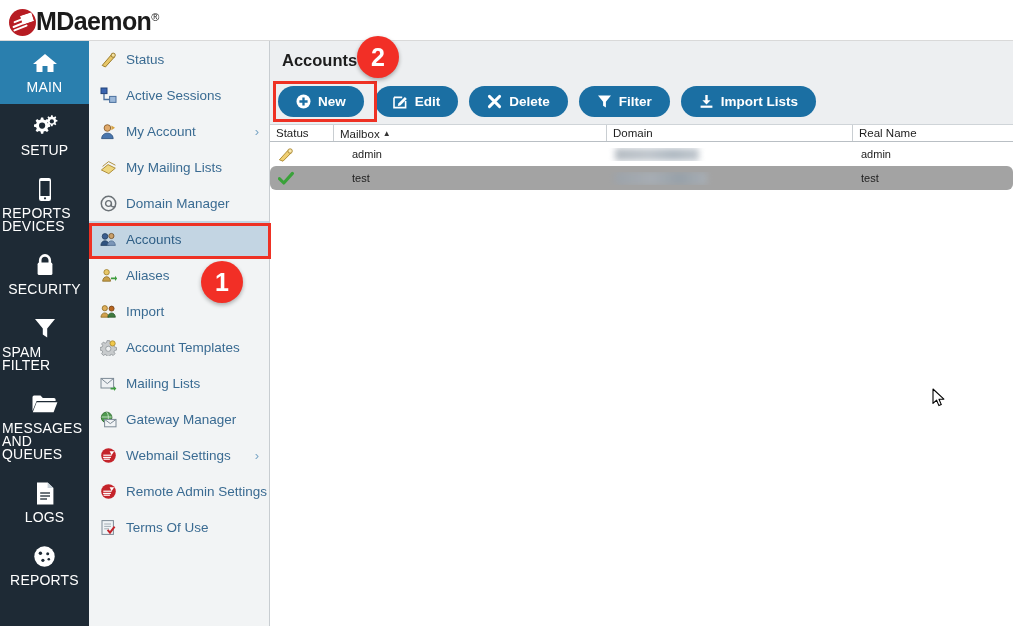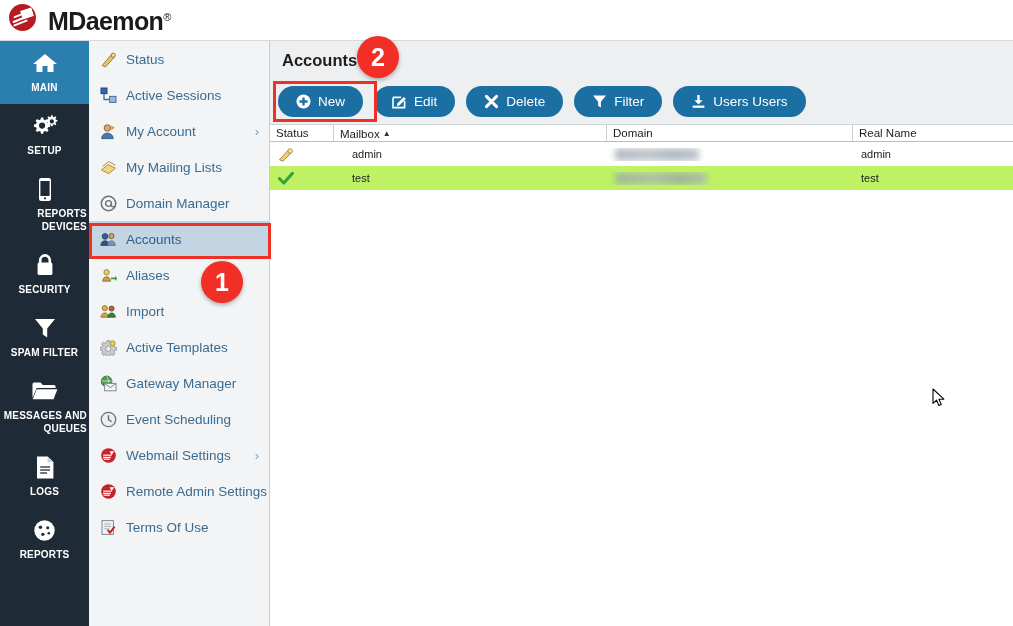--- a/index.html
+++ b/index.html
@@ -10,21 +10,21 @@
     overflow: hidden;
   }
   #app { position: relative; width: 1013px; height: 626px; background:#fff; }
 
   
   .brandbar {
     position:absolute; left:0; top:0; width:1013px; height:41px;
     background:#ffffff; border-bottom:1px solid #d9d9d9;
     display:flex; align-items:center; padding-left:9px;
   }
-  .brand-logo { display:flex; align-items:flex-start; gap:12px; }
+  .brand-logo { display:flex; align-items:flex-end; gap:0; }
   .logo-mark {
     width:27px; height:27px; border-radius:50%;
     background:#b71c23; position:relative; overflow:hidden; flex:0 0 auto;
   }
   .logo-mark .sw { position:absolute; background:#fff; height:2px; border-radius:1px; transform:rotate(-22deg); }
   .logo-mark .s1 { left:4px; top:9px;  width:19px; }
   .logo-mark .s2 { left:3px; top:14px; width:18px; }
   .logo-mark .s3 { left:4px; top:18px; width:15px; }
   .logo-mark .env {
     position:absolute; right:3px; top:5px; width:12px; height:9px;
@@ -42,21 +42,21 @@
     position:absolute; left:0; top:41px; width:89px; height:585px;
     background:#1e2a35; color:#fff;
   }
   .rail-item {
     width:89px; padding:9px 2px 10px 2px;
     display:flex; flex-direction:column; align-items:center; justify-content:center;
     gap:5px; cursor:pointer;
   }
   .rail-item.active { background:#2a7fae; }
   .rail-label {
-    font-size:10px; font-weight:bold; text-align:right;
+    font-size:14px; font-weight:normal; text-align:left;
     letter-spacing:.2px; line-height:13px; color:#ffffff;
   }
   .rail-icon { width:28px; height:26px; display:flex; align-items:center; justify-content:center; }
   .rail-icon svg { display:block; }
 
   
   .submenu {
     position:absolute; left:89px; top:41px; width:181px; height:585px;
     background:#f2f4f5; border-right:1px solid #c8cdd1;
   }
@@ -90,21 +90,21 @@
   }
   .page-title { font-size:16.5px; font-weight:bold; color:#1d1d1d; }
 
   .toolbar {
     height:46px; background:#edeff1; display:flex; align-items:center;
     gap:11px; padding-left:8px; border-bottom:1px solid #cfd4d8;
   }
   .tbtn {
     height:31px; border-radius:16px; background:#1b6fa3; color:#fff;
     display:inline-flex; align-items:center; gap:7px;
-    padding:0 18px; font-size:13.5px; font-weight:normal; cursor:pointer;
+    padding:0 18px; font-size:13.5px; font-weight:bold; cursor:pointer;
     border:none; white-space:nowrap;
   }
   .tbtn .bicon { width:15px; height:15px; display:flex; align-items:center; justify-content:center; }
   .tbtn .bicon svg { display:block; }
 
   
   .ring-new {
     position:absolute; left:3px; top:40px; width:104px; height:41px;
     border:3px solid #ee3124; pointer-events:none; z-index:6;
   }
@@ -117,21 +117,21 @@
     border-right:1px solid #c9ced2; overflow:hidden; white-space:nowrap;
   }
   .gh.c-status { width:64px; }
   .gh.c-mailbox { width:273px; }
   .gh.c-domain { width:246px; }
   .gh.c-real { width:160px; border-right:none; }
   .sortarrow { font-size:8px; vertical-align:2px; margin-left:3px; color:#333; }
 
   .grow { display:flex; height:24px; align-items:center; }
   .grow.odd { background:#ffffff; }
-  .grow.even { background:#bef264; }
+  .grow.even { background:#a3a3a3;border-radius:6px; }
   .gc {
     font-size:11px; color:#1d1d1d; padding-left:6px;
     overflow:hidden; white-space:nowrap; display:flex; align-items:center;
   }
   .gc.c-status { width:64px; padding-left:8px; }
   .gc.c-mailbox { width:273px; padding-left:18px; }
   .gc.c-domain { width:246px; padding-left:8px; }
   .gc.c-real { width:160px; padding-left:8px; }
 
   .status-ico { width:16px; height:15px; display:flex; align-items:center; }
@@ -372,48 +372,49 @@
     </div>
 
     <div class="menu-item">
       <span class="menu-icon">
         <svg width="17" height="17" viewBox="0 0 17 17">
             <path d="M7 1.6 h2.6 l.4 1.9 1.5 .7 1.7-1.1 1.8 1.8-1.1 1.7 .7 1.5 1.9 .4 v2.6 l-1.9 .4-.7 1.5 1.1 1.7-1.8 1.8-1.7-1.1-1.5 .7-.4 1.9 H7 l-.4-1.9-1.5-.7-1.7 1.1-1.8-1.8 1.1-1.7-.7-1.5-1.9-.4 V8.5 l1.9-.4 .7-1.5-1.1-1.7 1.8-1.8 1.7 1.1 1.5-.7z" fill="#c8cbcd" stroke="#8d9295" stroke-width=".8"></path>
             <circle cx="8.3" cy="9.8" r="2.6" fill="#eef0f1" stroke="#8d9295" stroke-width=".8"></circle>
             <circle cx="12.6" cy="4.4" r="2.6" fill="#f0c84a" stroke="#a8862e" stroke-width=".8"></circle>
           </svg>
       </span>
-      <span class="mlabel">Active Templates</span>
-      <span class="chev"></span>
-    </div>
-
+      <span class="mlabel">Account Templates</span>
+      <span class="chev"></span>
+    </div>
+
+    <div class="menu-item">
+      <span class="menu-icon">
+        <svg width="17" height="17" viewBox="0 0 17 17">
+            <rect x="1" y="3.4" width="12.6" height="9.6" fill="#eef1f4" stroke="#7d8a96" stroke-width="1"></rect>
+            <path d="M1 3.4 L7.3 8.6 L13.6 3.4" fill="none" stroke="#7d8a96" stroke-width="1"></path>
+            <path d="M10.6 12.8 l3.4 0 0-1.6 2.4 2.4-2.4 2.4 0-1.6-3.4 0z" fill="#3d9c3d"></path>
+          </svg>
+      </span>
+      <span class="mlabel">Mailing Lists</span>
+      <span class="chev"></span>
+    </div>
 
     <div class="menu-item">
       <span class="menu-icon">
         <svg width="17" height="17" viewBox="0 0 17 17">
             <circle cx="6.6" cy="6.4" r="5.3" fill="#4f9a4f" stroke="#2f6b2f" stroke-width=".9"></circle>
             <path d="M1.6 6 h10M6.6 1.1 c2.4 2.6 2.4 8 0 10.6" fill="none" stroke="#cfe6cf" stroke-width=".9"></path>
             <rect x="4.6" y="8.4" width="11.4" height="7.4" fill="#f2f4f6" stroke="#7d8a96" stroke-width="1"></rect>
             <path d="M4.6 8.4 L10.3 12.6 L16 8.4" fill="none" stroke="#7d8a96" stroke-width="1"></path>
           </svg>
       </span>
       <span class="mlabel">Gateway Manager</span>
       <span class="chev"></span>
     </div>
 
-    <div class="menu-item">
-      <span class="menu-icon">
-        <svg width="17" height="17" viewBox="0 0 17 17">
-            <circle cx="8.5" cy="8.5" r="7.2" fill="#eceff1" stroke="#6f7478" stroke-width="1.3"></circle>
-            <path d="M8.5 4.2 V8.7 L11.6 10.6" fill="none" stroke="#5a5f63" stroke-width="1.3"></path>
-          </svg>
-      </span>
-      <span class="mlabel">Event Scheduling</span>
-      <span class="chev"></span>
-    </div>
 
     <div class="menu-item">
       <span class="menu-icon">
         <svg width="17" height="17" viewBox="0 0 17 17">
             <circle cx="8.5" cy="8.5" r="7.3" fill="#c4232a"></circle>
             <g stroke="#fff" stroke-width="1.2">
               <path d="M3.3 8.2 H11.6"></path>
               <path d="M3.1 10.4 H10.9"></path>
               <path d="M3.6 12.2 H9.9"></path>
             </g>
@@ -506,21 +507,21 @@
       </button>
 
       <button class="tbtn">
         <span class="bicon">
           <svg width="15" height="15" viewBox="0 0 15 15">
               <path d="M7.5 1 V8.2" stroke="#fff" stroke-width="2.4"></path>
               <path d="M3.4 6.2 L7.5 10.4 L11.6 6.2 Z" fill="#fff"></path>
               <rect x="1.6" y="11.6" width="11.8" height="2.2" fill="#fff"></rect>
             </svg>
         </span>
-        <span>Users Users</span>
+        <span>Import Lists</span>
       </button>
 
     </div>
 
     <div class="grid">
 
       <div class="grid-head">
         <div class="gh c-status">
           <span>Status</span>
         </div>

